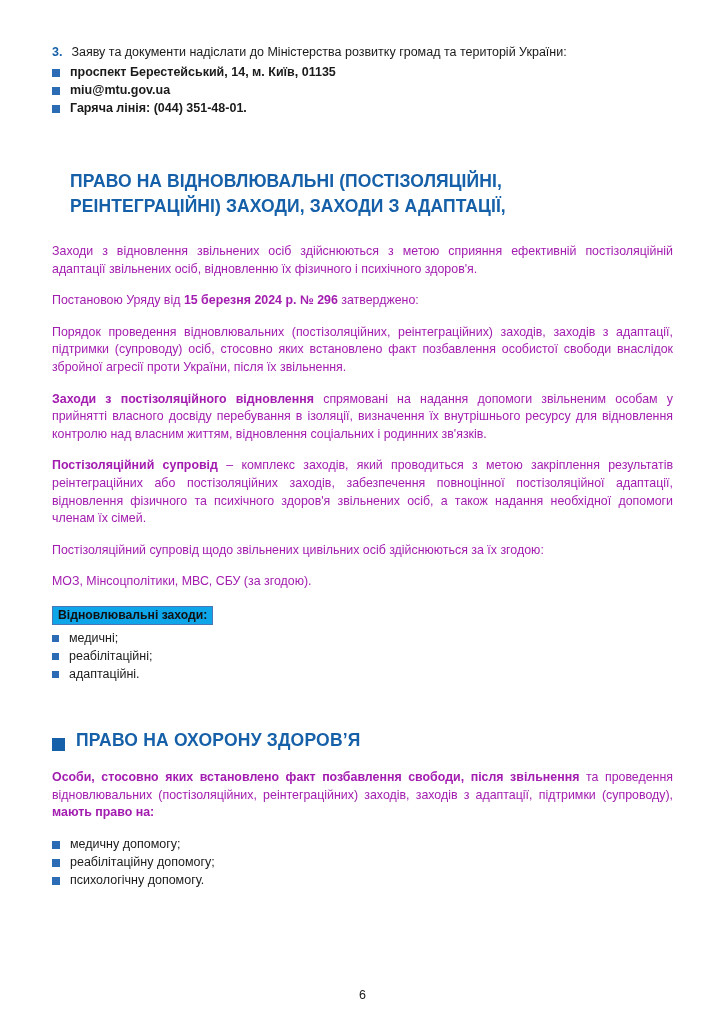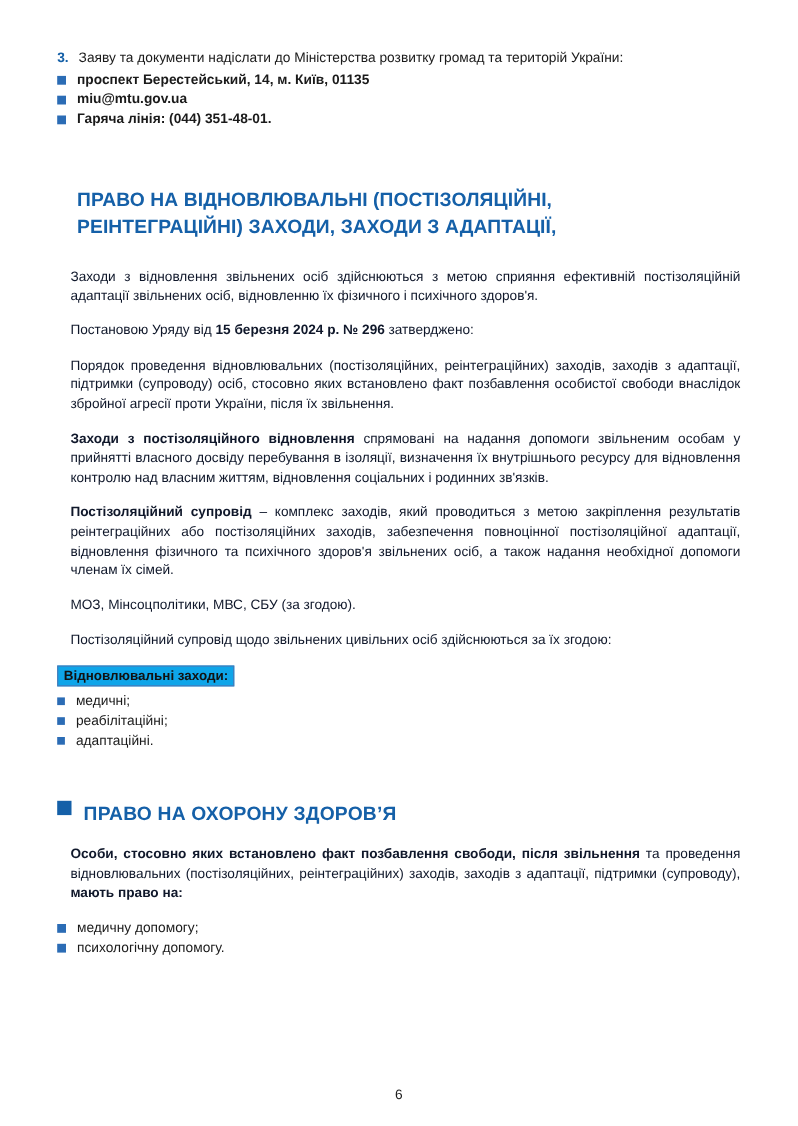--- a/index.html
+++ b/index.html
@@ -113,24 +113,24 @@
   }
   .section-title .l2 {
     text-align: justify;
     text-align-last: justify;
   }
 
   
   p.body {
     font-size: 12.4px;
     line-height: 17.6px;
-    margin: 0 0 14px 12px;
+    margin: 0 0 14px 0;
     text-align: justify;
     text-align-last: left;
-    color: #0f172a;
+    color: #a21caf;
   }
   p.body.indent {
     padding-left: 0;
   }
   b, strong { font-weight: bold; }
 
   
   .highlight-label {
     display: inline-block;
     background: #0ea5e9;
@@ -142,21 +142,21 @@
     margin-bottom: 5px;
   }
 
   .list-indent {
     margin-left: 0px;
   }
 
   
   .heading2 {
     display: flex;
-    align-items: flex-start;
+    align-items: flex-end;
     gap: 11px;
     margin-top: 46px;
     margin-bottom: 18px;
   }
   .heading2 .sq2 {
     width: 13px;
     height: 13px;
     background: #1560a8;
     flex: 0 0 auto;
   }
@@ -226,23 +226,23 @@
   <p class="body indent">Порядок проведення відновлювальних (постізоляційних, реінтеграційних) заходів, заходів з адаптації, підтримки (супроводу) осіб, стосовно яких встановлено факт позбавлення особистої свободи внаслідок збройної агресії проти України, після їх звільнення.</p>
 
   <p class="body">
     <b>Заходи з постізоляційного відновлення</b><span> спрямовані на надання допомоги звільненим особам у прийнятті власного досвіду перебування в ізоляції, визначення їх внутрішнього ресурсу для відновлення контролю над власним життям, відновлення соціальних і родинних зв'язків.</span>
   </p>
 
   <p class="body">
     <b>Постізоляційний супровід</b><span> – комплекс заходів, який проводиться з метою закріплення результатів реінтеграційних або постізоляційних заходів, забезпечення повноцінної постізоляційної адаптації, відновлення фізичного та психічного здоров'я звільнених осіб, а також надання необхідної допомоги членам їх сімей.</span>
   </p>
 
+  <p class="body">Постізоляційний супровід щодо звільнених цивільних осіб здійснюються за їх згодою:</p>
+
   <p class="body">МОЗ, Мінсоцполітики, МВС, СБУ (за згодою).</p>
-
-  <p class="body">Постізоляційний супровід щодо звільнених цивільних осіб здійснюються за їх згодою:</p>
 
   <div>
     <span class="highlight-label">Відновлювальні заходи:</span>
   </div>
 
   <ul class="bullets list-indent">
     <li>
       <span class="sq small"></span>
       <span class="bullet-text">медичні;</span>
     </li>
@@ -265,18 +265,22 @@
     <b>Особи, стосовно яких встановлено факт позбавлення свободи, після звільнення</b><span> та проведення відновлювальних (постізоляційних, реінтеграційних) заходів, заходів з адаптації, підтримки (супроводу), </span><b>мають право на:</b>
   </p>
 
   <ul class="bullets last-list">
     <li>
       <span class="sq"></span>
       <span class="bullet-text">медичну допомогу;</span>
     </li>
     <li>
       <span class="sq"></span>
+      <span class="bullet-text">реабілітаційну допомогу;</span>
+    </li>
+    <li>
+      <span class="sq"></span>
       <span class="bullet-text">психологічну допомогу.</span>
     </li>
   </ul>
 
   <div class="page-number">6</div>
 </div>
 
 </body></html>

